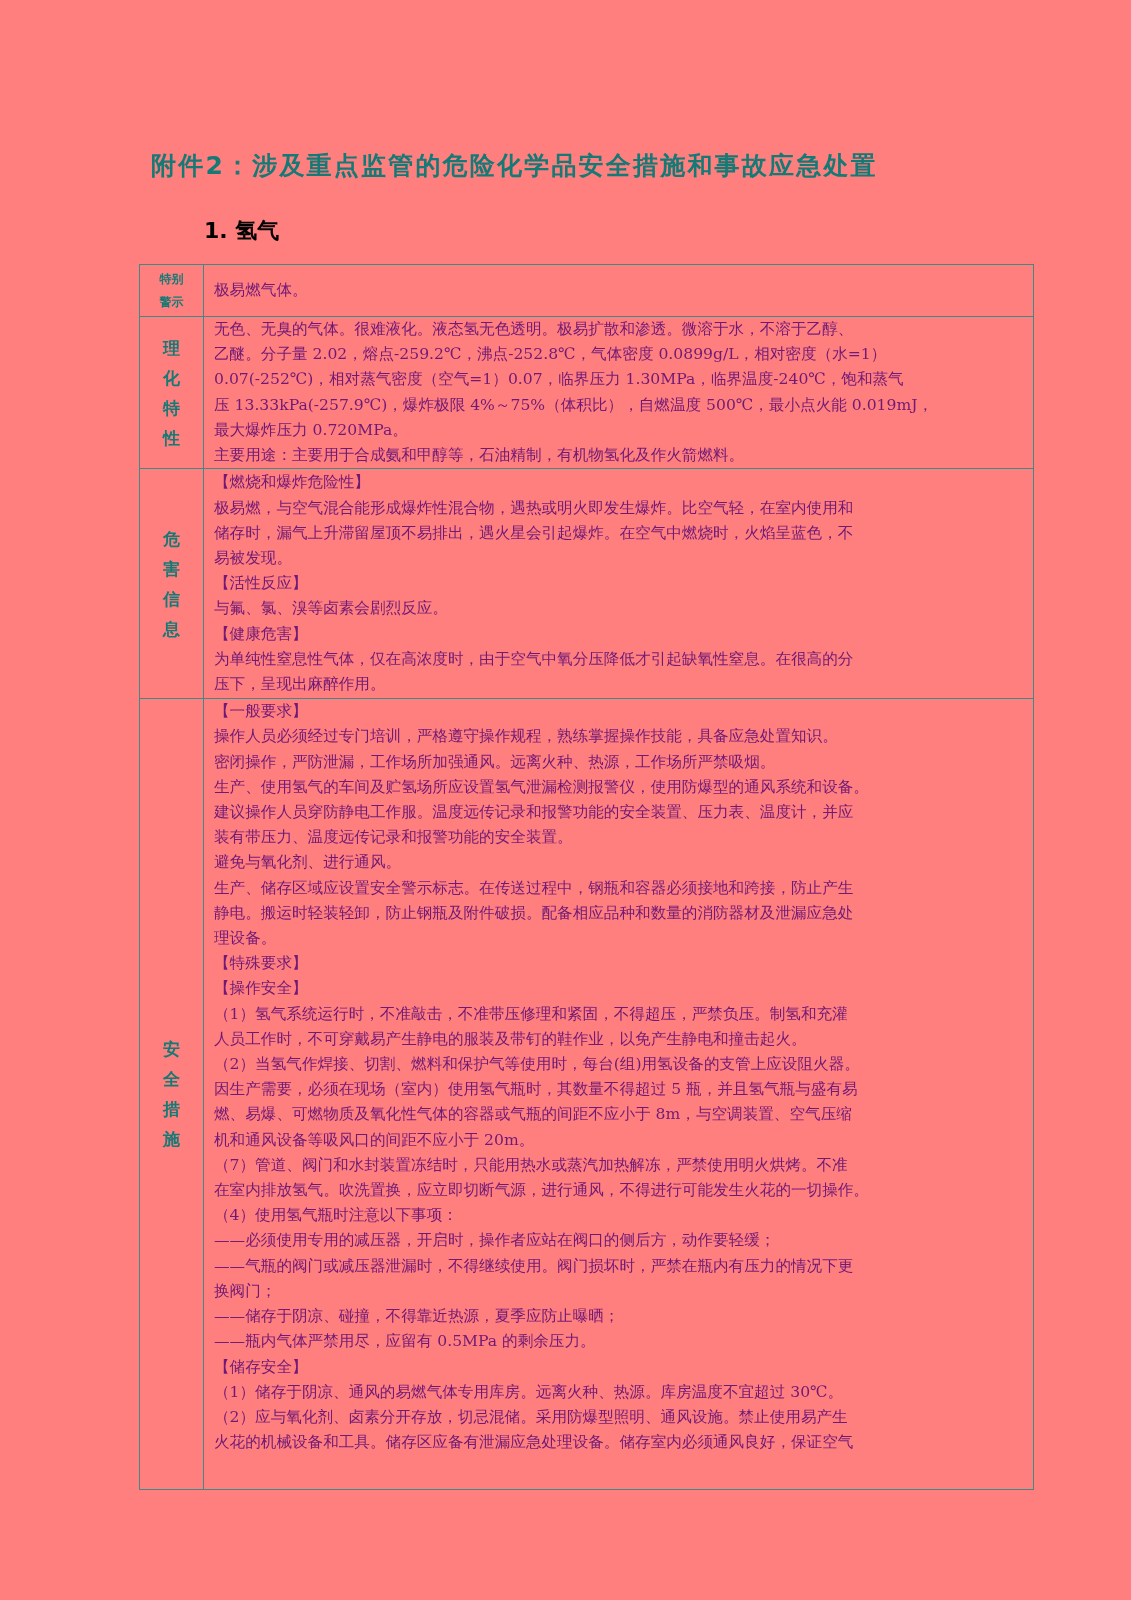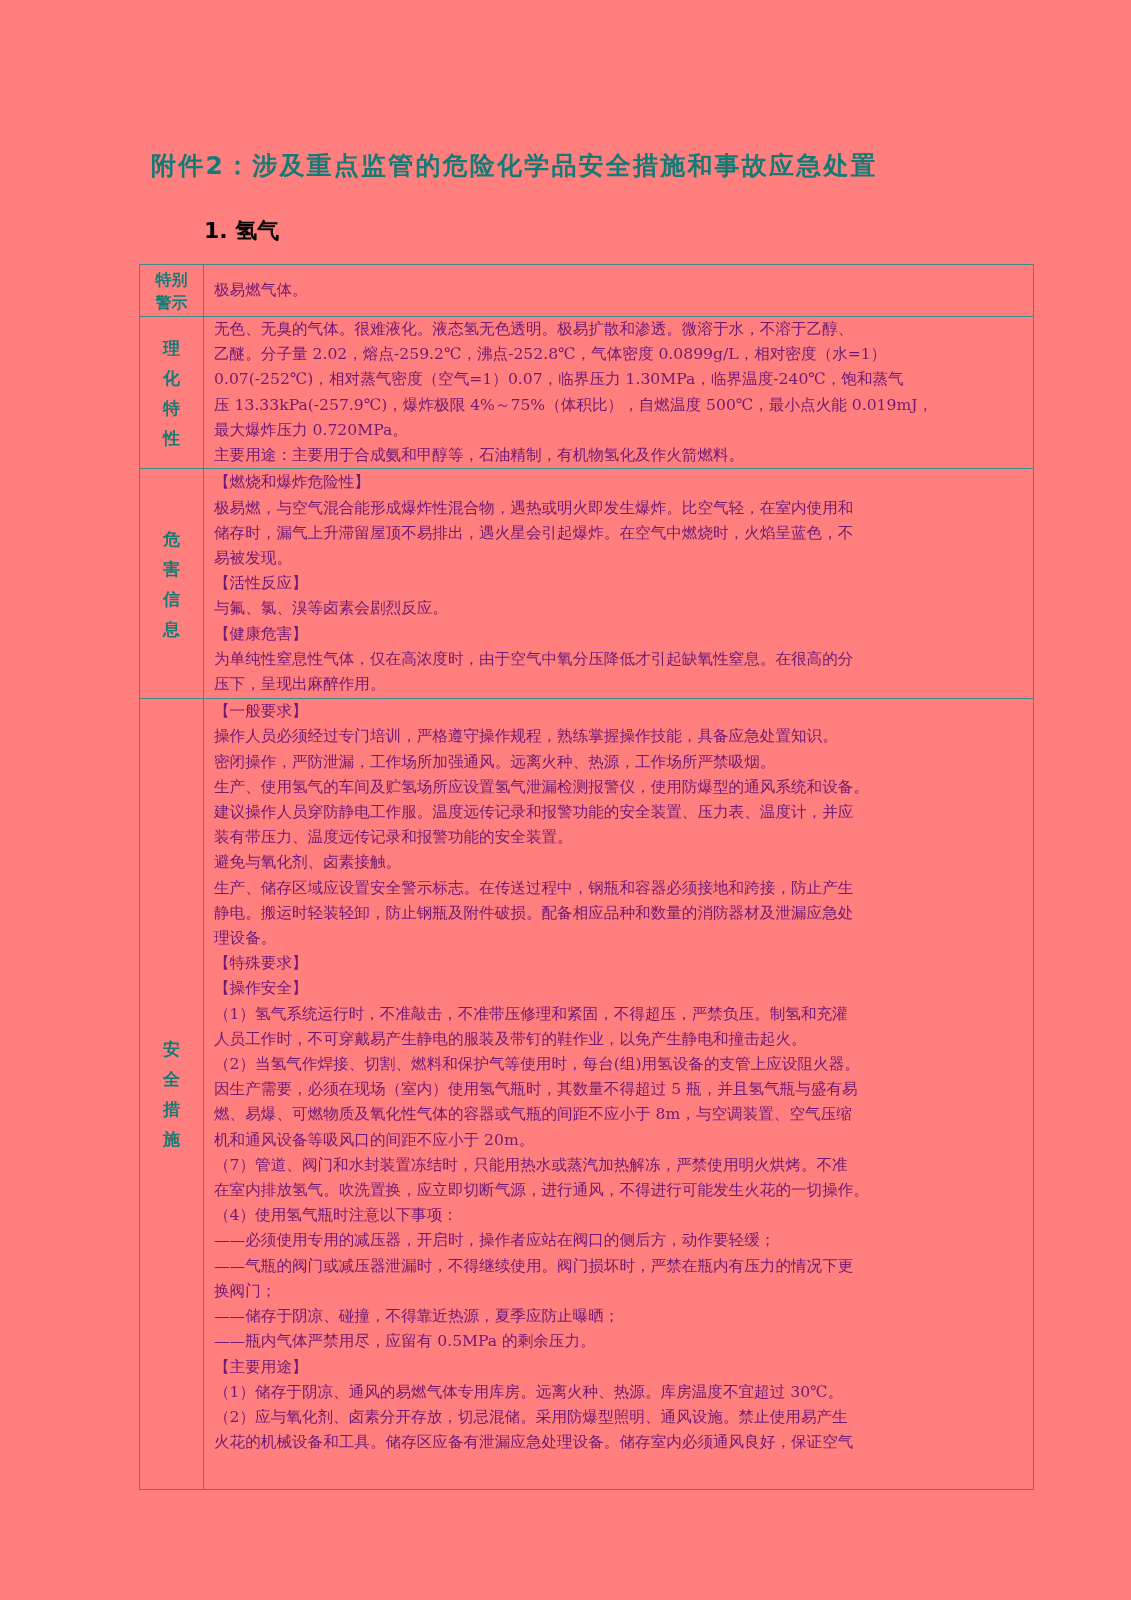--- a/index.html
+++ b/index.html
@@ -26,21 +26,21 @@
     width:895px; border-collapse:collapse;
     table-layout:fixed;
   }
   table.sds td { border:1.5px solid #3f8a87; vertical-align:middle; padding:0; }
   td.label {
     width:63px; text-align:center;
     font-family:"DejaVu Sans", "Liberation Sans", sans-serif;
     font-weight:bold; color:#157a76;
   }
   td.label .lbl-stack { font-size:17px; line-height:30px; }
-  td.label .lbl-two { font-size:16px; line-height:23px; }
+  td.label .lbl-two { font-size:12px; line-height:23px; }
   td.content {
     padding:0 8px 0 10px !important;
     font-size:15.6px; line-height:25.2px; color:#701a75;
     text-align:justify;
   }
   .ln { display:block; }
 </style>
 </head>
 <body>
 
@@ -111,40 +111,40 @@
         <span class="ln">施</span>
       </div>
     </td>
     <td class="content" id="c3" style="vertical-align:top;">
           <span class="ln">【一般要求】</span>
           <span class="ln">操作人员必须经过专门培训，严格遵守操作规程，熟练掌握操作技能，具备应急处置知识。</span>
           <span class="ln">密闭操作，严防泄漏，工作场所加强通风。远离火种、热源，工作场所严禁吸烟。</span>
           <span class="ln">生产、使用氢气的车间及贮氢场所应设置氢气泄漏检测报警仪，使用防爆型的通风系统和设备。</span>
           <span class="ln">建议操作人员穿防静电工作服。温度远传记录和报警功能的安全装置、压力表、温度计，并应</span>
           <span class="ln">装有带压力、温度远传记录和报警功能的安全装置。</span>
-          <span class="ln">避免与氧化剂、卤素接触。</span>
+          <span class="ln">避免与氧化剂、进行通风。</span>
           <span class="ln">生产、储存区域应设置安全警示标志。在传送过程中，钢瓶和容器必须接地和跨接，防止产生</span>
           <span class="ln">静电。搬运时轻装轻卸，防止钢瓶及附件破损。配备相应品种和数量的消防器材及泄漏应急处</span>
           <span class="ln">理设备。</span>
           <span class="ln">【特殊要求】</span>
           <span class="ln">【操作安全】</span>
           <span class="ln">（1）氢气系统运行时，不准敲击，不准带压修理和紧固，不得超压，严禁负压。制氢和充灌</span>
           <span class="ln">人员工作时，不可穿戴易产生静电的服装及带钉的鞋作业，以免产生静电和撞击起火。</span>
           <span class="ln">（2）当氢气作焊接、切割、燃料和保护气等使用时，每台(组)用氢设备的支管上应设阻火器。</span>
           <span class="ln">因生产需要，必须在现场（室内）使用氢气瓶时，其数量不得超过 5 瓶，并且氢气瓶与盛有易</span>
           <span class="ln">燃、易爆、可燃物质及氧化性气体的容器或气瓶的间距不应小于 8m，与空调装置、空气压缩</span>
           <span class="ln">机和通风设备等吸风口的间距不应小于 20m。</span>
           <span class="ln">（7）管道、阀门和水封装置冻结时，只能用热水或蒸汽加热解冻，严禁使用明火烘烤。不准</span>
           <span class="ln">在室内排放氢气。吹洗置换，应立即切断气源，进行通风，不得进行可能发生火花的一切操作。</span>
           <span class="ln">（4）使用氢气瓶时注意以下事项：</span>
           <span class="ln">——必须使用专用的减压器，开启时，操作者应站在阀口的侧后方，动作要轻缓；</span>
           <span class="ln">——气瓶的阀门或减压器泄漏时，不得继续使用。阀门损坏时，严禁在瓶内有压力的情况下更</span>
           <span class="ln">换阀门；</span>
           <span class="ln">——储存于阴凉、碰撞，不得靠近热源，夏季应防止曝晒；</span>
           <span class="ln">——瓶内气体严禁用尽，应留有 0.5MPa 的剩余压力。</span>
-          <span class="ln">【主要用途】</span>
+          <span class="ln">【储存安全】</span>
           <span class="ln">（1）储存于阴凉、通风的易燃气体专用库房。远离火种、热源。库房温度不宜超过 30℃。</span>
           <span class="ln">（2）应与氧化剂、卤素分开存放，切忌混储。采用防爆型照明、通风设施。禁止使用易产生</span>
           <span class="ln">火花的机械设备和工具。储存区应备有泄漏应急处理设备。储存室内必须通风良好，保证空气</span>
         </td>
   </tr>
 </tbody>
   </table>
 
 </body></html>

